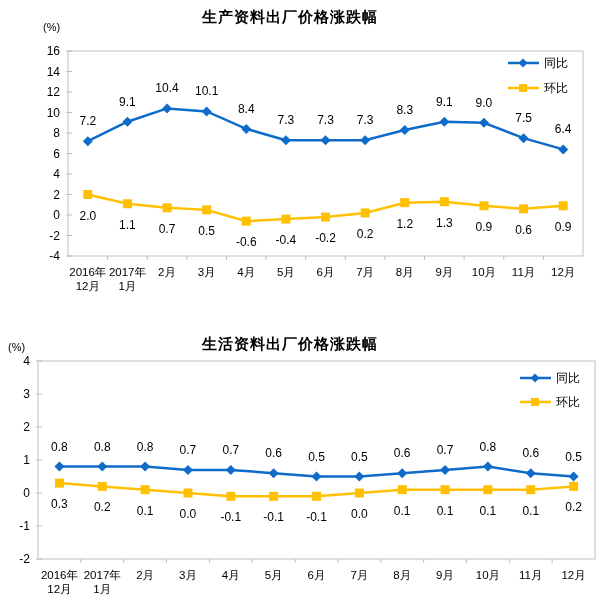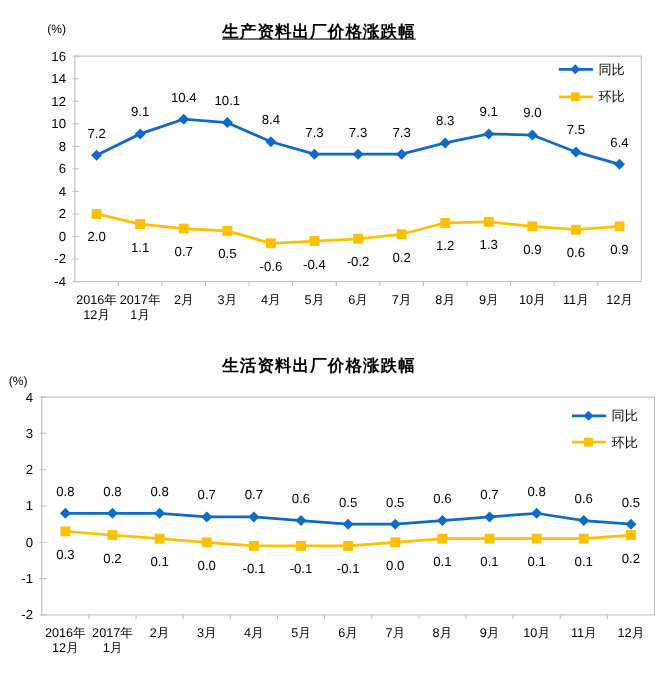--- a/index.html
+++ b/index.html
@@ -15,22 +15,22 @@
   .chart-title {
     position: absolute;
     left: 0;
     width: 580px;
     text-align: center;
     font-size: 15px;
     font-weight: bold;
     color: #000000;
     letter-spacing: 1px;
   }
-  #title-producer { top: 20px; text-decoration: underline; }
-  #title-consumer { top: 323px; font-family: Liberation Serif, serif; }
+  #title-producer { top: 8px; }
+  #title-consumer { top: 335px; font-family: Liberation Serif, serif; }
   .unit-label {
     position: absolute;
     font-size: 11px;
     color: #000000;
   }
   #unit-producer { left: 43px; top: 21px; }
   #unit-consumer { left: 8px; top: 341px; }
   .chart-svg { position: absolute; left: 0; }
   #svg-producer { top: 0; }
   #svg-consumer { top: 312px; }

